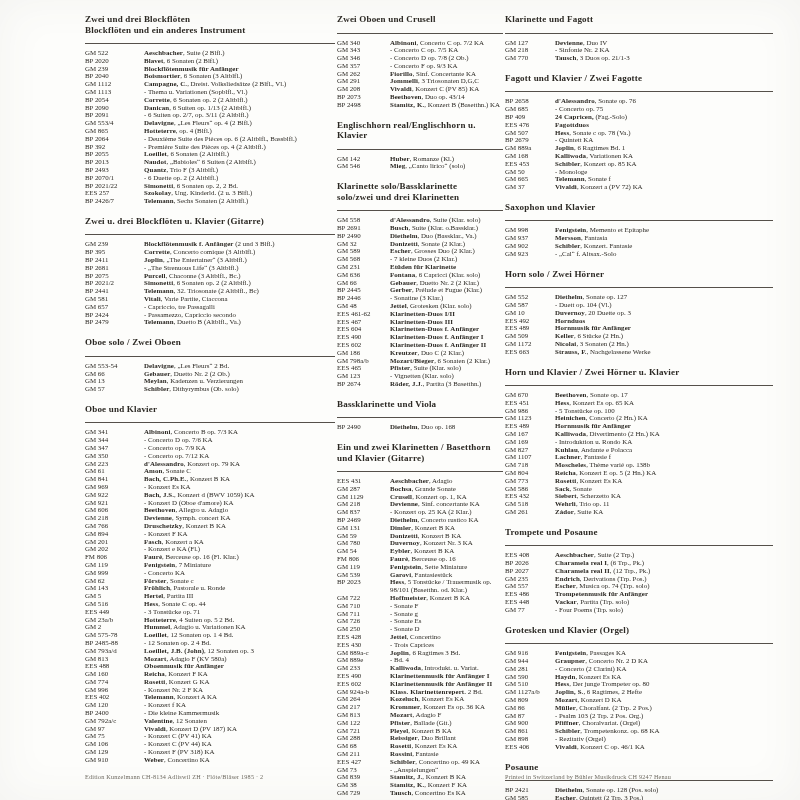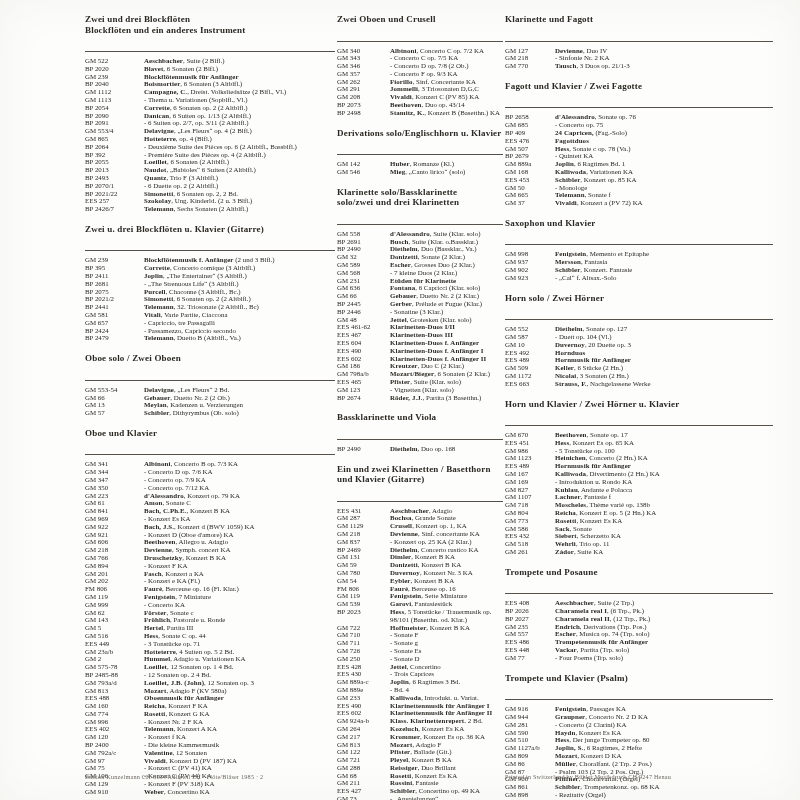--- a/index.html
+++ b/index.html
@@ -10,21 +10,21 @@
     color:#2b2823;
   }
   .page{position:relative;width:800px;height:800px;box-shadow:inset 0 0 45px rgba(90,85,70,0.06);}
   .columns{position:absolute;left:85px;top:14px;display:flex;align-items:flex-start;}
   .col{flex:none;}
   .col:nth-child(1){width:250px;margin-right:2px;}
   .col:nth-child(2){width:166px;margin-right:2px;}
   .col:nth-child(3){width:268px;}
   .sec-heading{
     font-weight:bold;font-size:9px;line-height:10.5px;letter-spacing:.2px;
-    border-bottom:1px solid #55504a;padding-bottom:16px;margin:11px 0 5px 0;
+    border-bottom:1px solid #55504a;padding-bottom:8px;margin:11px 0 5px 0;
   }
   .col > .sec-heading:first-child{margin-top:0;}
   .row{display:flex;font-size:6.9px;line-height:7.8px;}
   .code{flex:none;white-space:nowrap;}
   .col:nth-child(1) .code{width:59px;}
   .col:nth-child(2) .code{width:53px;}
   .col:nth-child(3) .code{width:50px;}
   .title{flex:1;}
   .title b{font-weight:bold;letter-spacing:.1px;}
   .footer-left,.footer-right{
@@ -399,21 +399,21 @@
         </div>
         <div class="row">
           <span class="code">BP 2073</span>
           <span class="title"><b>Beethoven</b>, Duo op. 43/14</span>
         </div>
         <div class="row">
           <span class="code">BP 2498</span>
           <span class="title"><b>Stamitz, K.</b>, Konzert B (Basetthn.) KA</span>
         </div>
         <div class="sec-heading">
-          <div>Derivations solo/Englischhorn u. Klavier</div>
+          <div>Englischhorn real/Englischhorn u. Klavier</div>
         </div>
         <div class="row">
           <span class="code">GM 142</span>
           <span class="title"><b>Huber</b>, Romanze (Kl.)</span>
         </div>
         <div class="row">
           <span class="code">GM 546</span>
           <span class="title"><b>Mieg</b>, „Canto lirico“ (solo)</span>
         </div>
         <div class="sec-heading">
@@ -897,21 +897,21 @@
         </div>
         <div class="row">
           <span class="code">EES 448</span>
           <span class="title"><b>Vackar</b>, Partita (Trp. solo)</span>
         </div>
         <div class="row">
           <span class="code">GM 77</span>
           <span class="title">- Four Poems (Trp. solo)</span>
         </div>
         <div class="sec-heading">
-          <div>Trompete und Klavier (Psalm)</div>
+          <div>Grotesken und Klavier (Orgel)</div>
         </div>
         <div class="row">
           <span class="code">GM 916</span>
           <span class="title"><b>Fenigstein</b>, Passages KA</span>
         </div>
         <div class="row">
           <span class="code">GM 944</span>
           <span class="title"><b>Graupner</b>, Concerto Nr. 2 D KA</span>
         </div>
         <div class="row">

